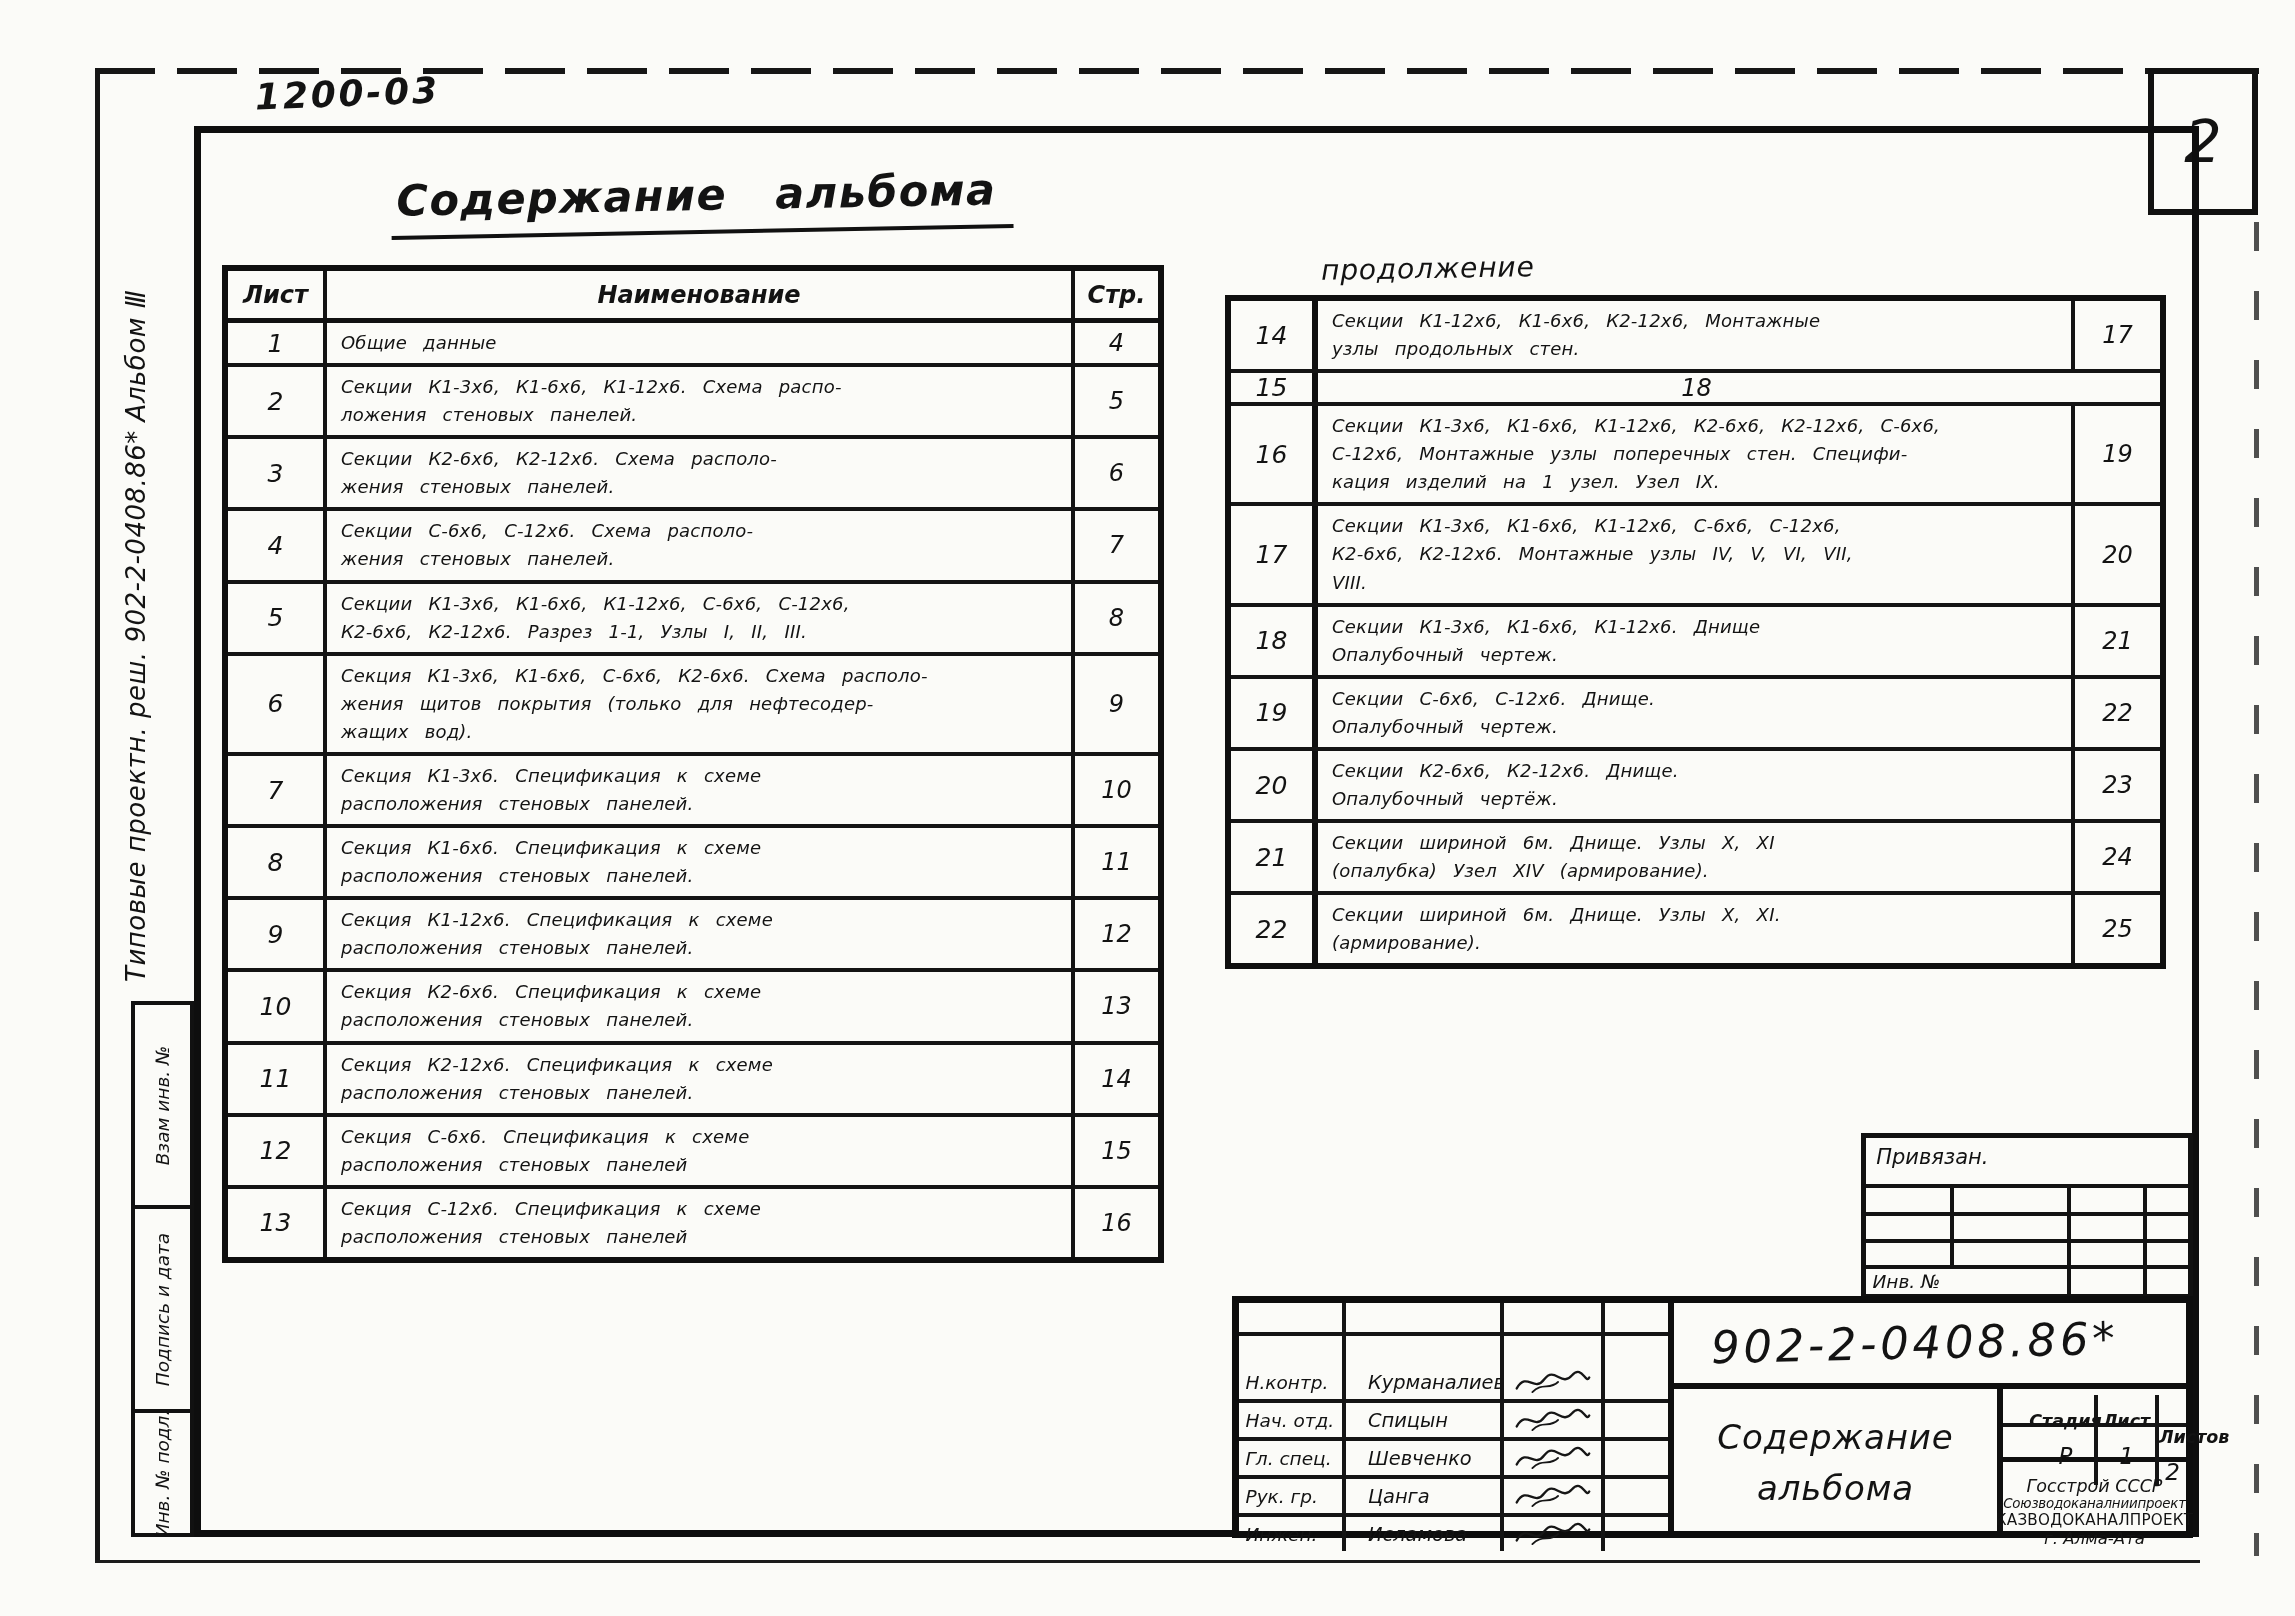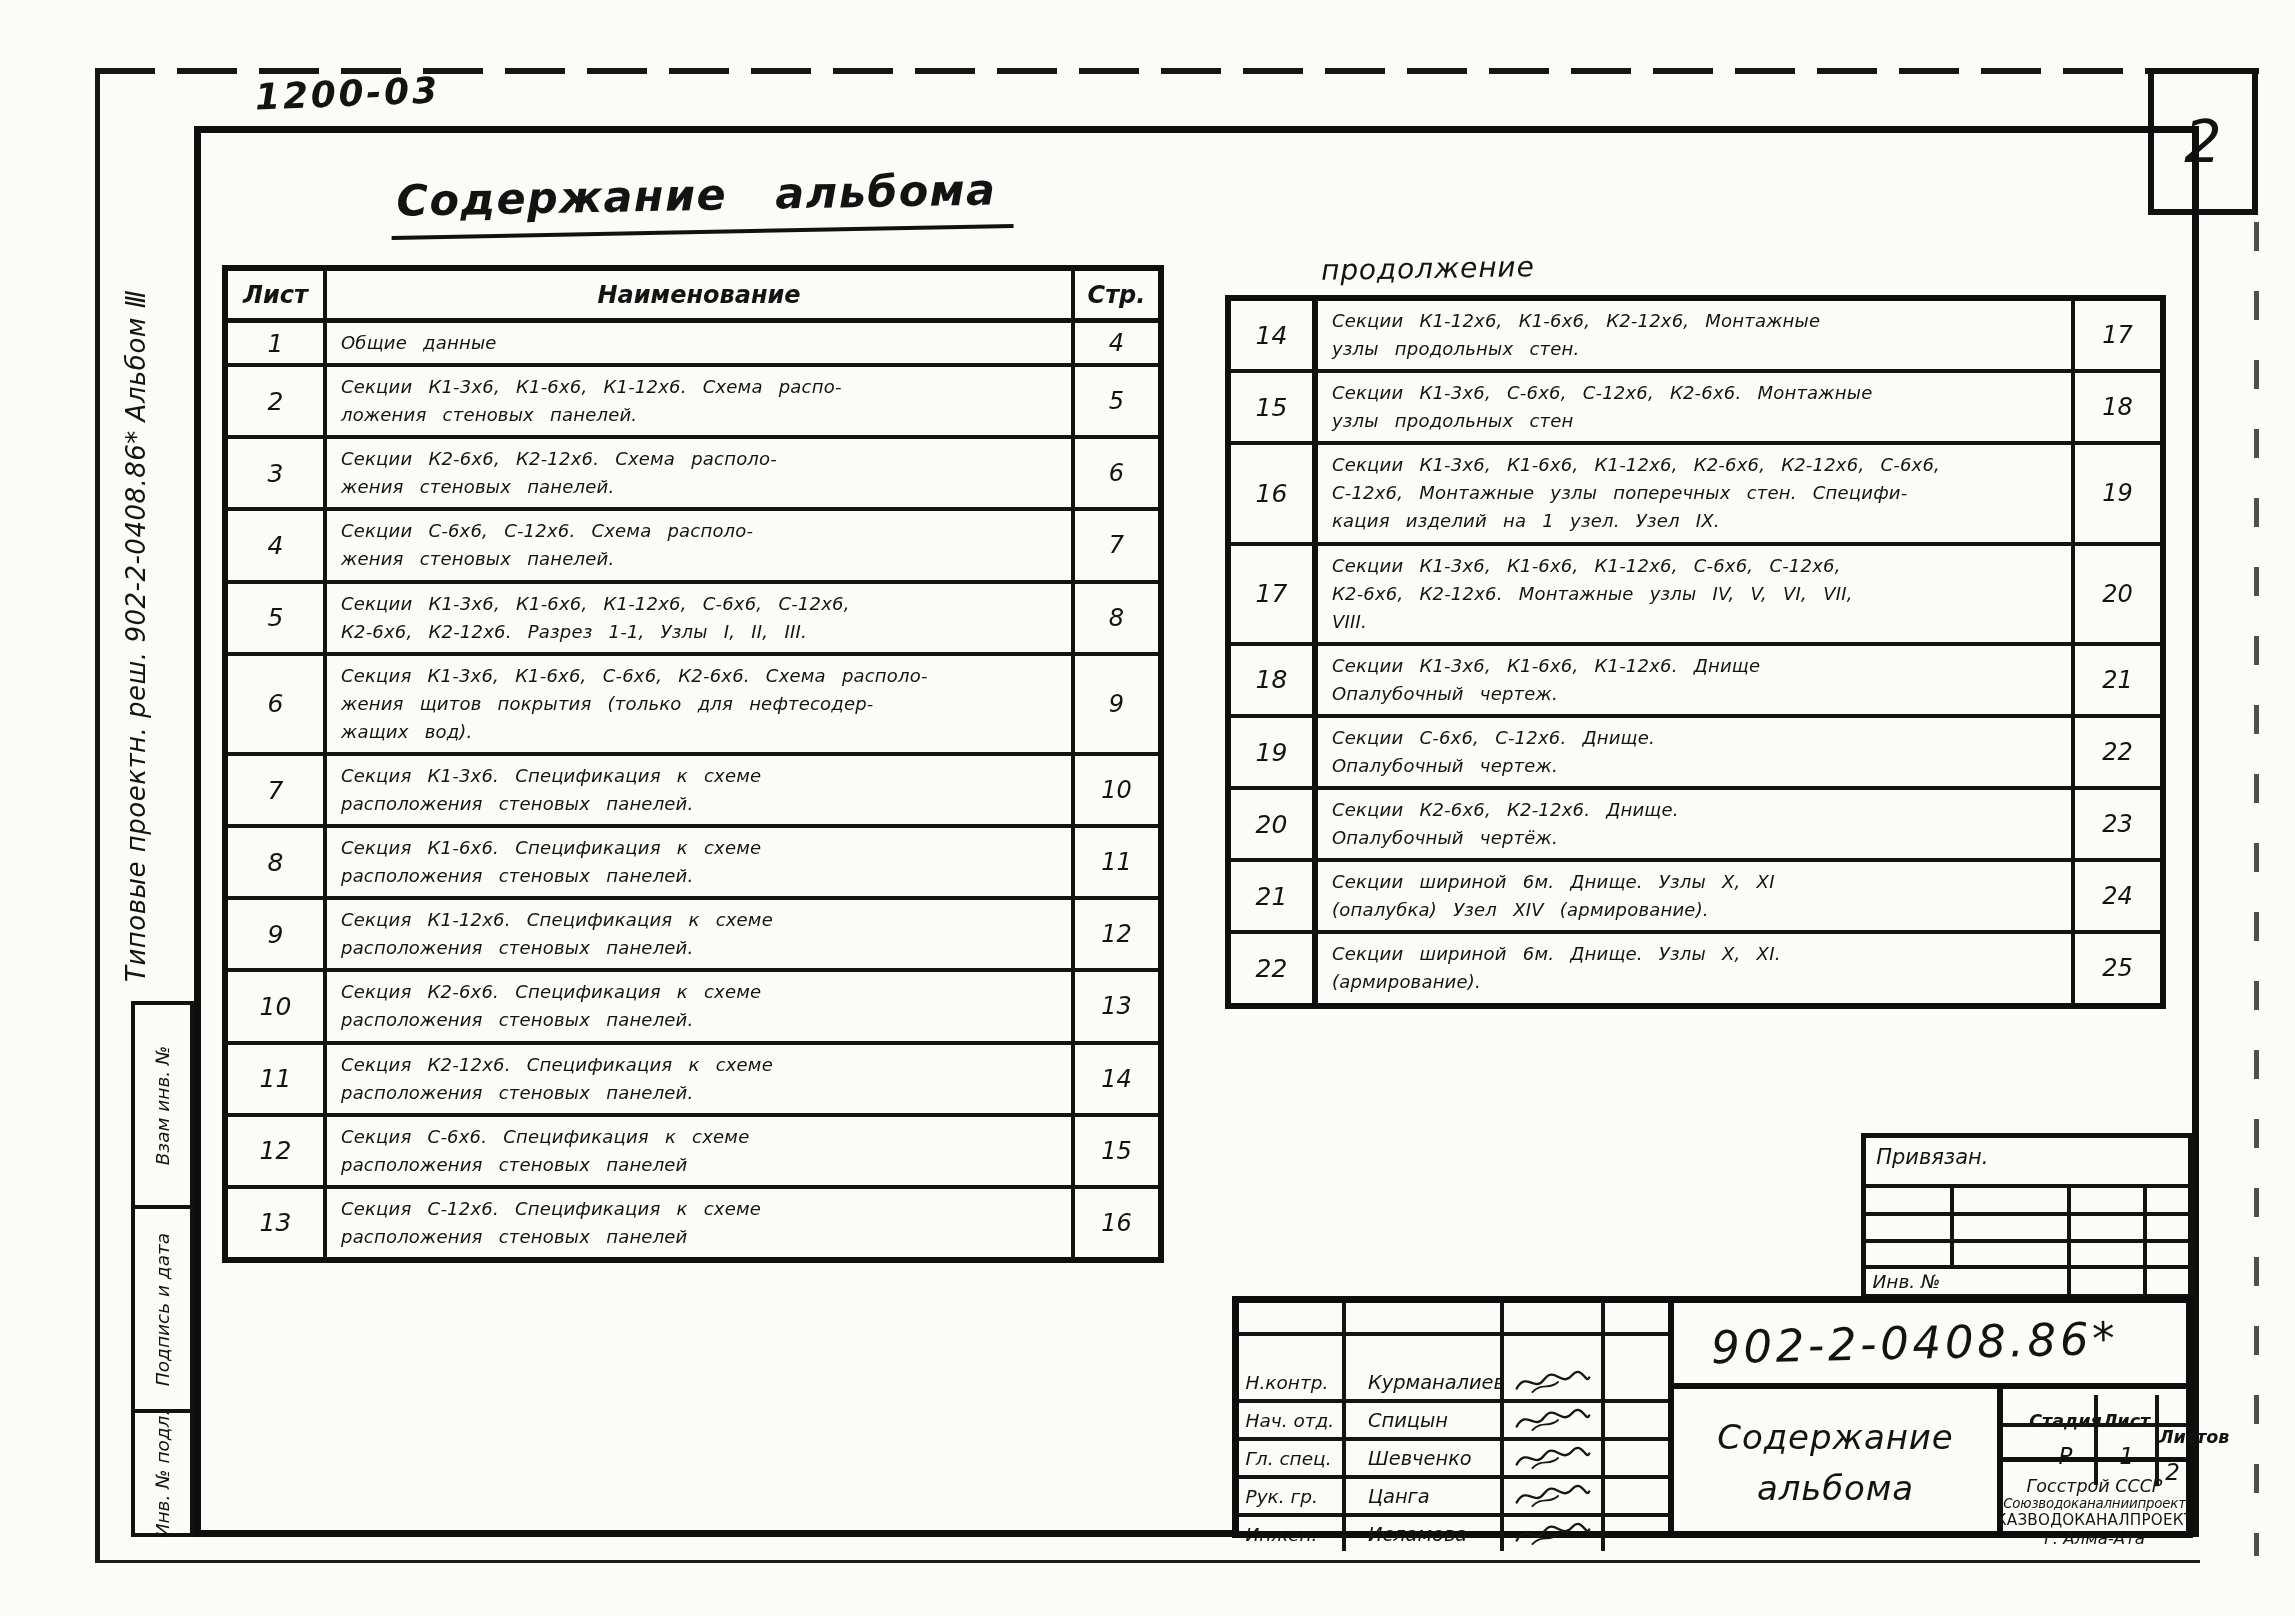--- a/index.html
+++ b/index.html
@@ -241,22 +241,20 @@
 
         <div class="trow">
           <div class="tnum">14</div>
           <div class="ttext">Секции К1-12х6, К1-6х6, К2-12х6,  Монтажные
 узлы продольных стен.</div>
           <div class="tpage">17</div>
         </div>
 
         <div class="trow">
           <div class="tnum">15</div>
-          <div class="ttext">Секции К1-3х6, С-6х6, С-12х6, К2-6х6. Монтажные
-узлы продольных стен</div>
           <div class="tpage">18</div>
         </div>
 
         <div class="trow">
           <div class="tnum">16</div>
           <div class="ttext">Секции К1-3х6, К1-6х6, К1-12х6, К2-6х6, К2-12х6, С-6х6,
 С-12х6, Монтажные узлы поперечных стен. Специфи-
 кация изделий на 1 узел. Узел IX.</div>
           <div class="tpage">19</div>
         </div>

